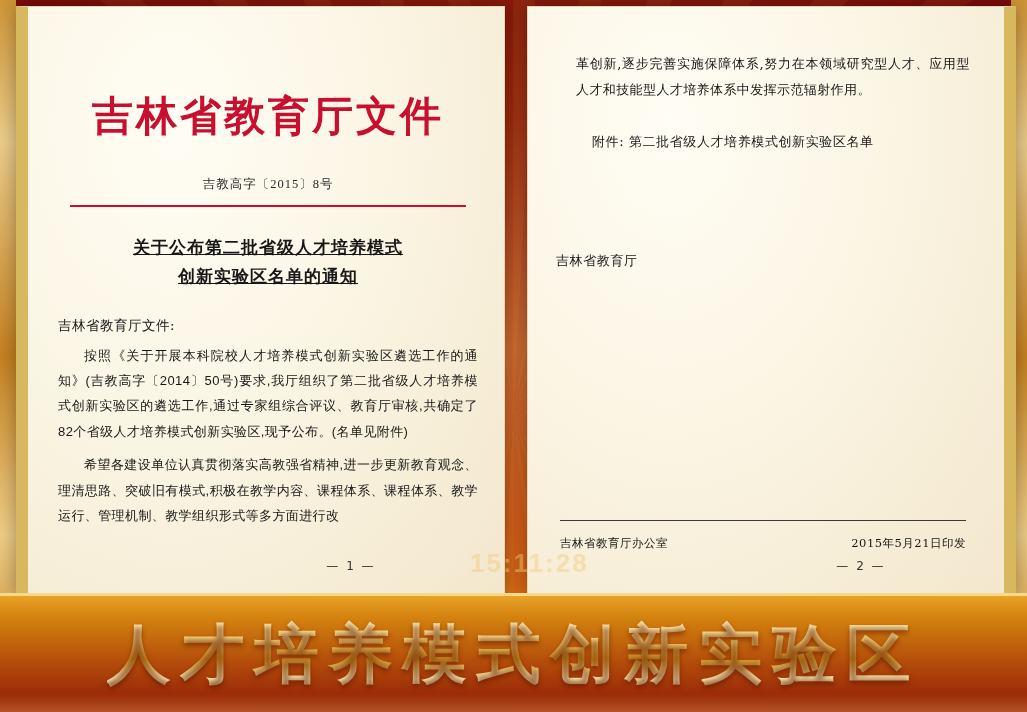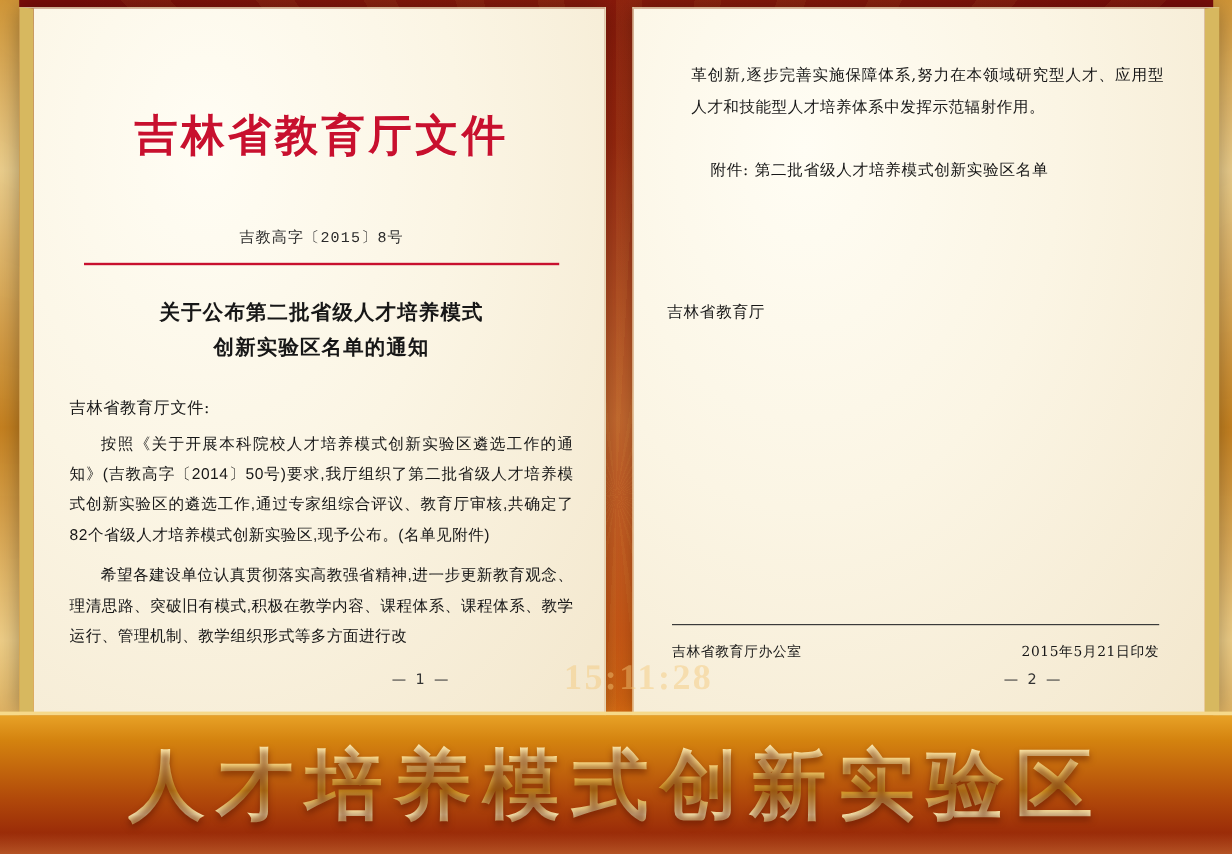--- a/index.html
+++ b/index.html
@@ -87,46 +87,47 @@
     color: #171717;
   }
   .page-inner.right { inset: 16px 34px 16px 28px; }
 
   
   .doc-title {
     margin-top: 66px;
     text-align: center;
     font-family: "DejaVu Serif", "Liberation Serif", serif;
     font-weight: bold;
-    font-size: 36px;
+    font-size: 41px;
     letter-spacing: 3px;
     color: #c8102e;
     text-shadow: 0 1px 0 rgba(255,255,255,0.5);
   }
   .doc-number {
-    margin-top: 52px;
+    margin-top: 32px;
     text-align: center;
     font-size: 12.5px;
     color: #2a2a2a;
     letter-spacing: 1px;
-    font-family: Liberation Mono, monospace;
+    font-family: Liberation Serif, serif;
   }
   .red-rule {
     margin: 12px 12px 0 12px;
     height: 2px;
     background: #c8102e;
   }
   .subject {
     margin-top: 26px;
     text-align: center;
     font-weight: bold;
     font-size: 17px;
     line-height: 1.7;
     font-family: "DejaVu Serif", "Liberation Serif", serif;
     letter-spacing: 1px;
+    text-decoration: underline;
   }
   .salutation {
     margin-top: 26px;
     font-size: 13.5px;
     font-family: "DejaVu Serif", "Liberation Serif", serif;
     letter-spacing: .5px;
   }
   .body-para {
     margin-top: 8px;
     font-size: 13px;
@@ -194,25 +195,25 @@
     font-family: "DejaVu Serif", "Liberation Serif", serif;
     letter-spacing: .5px;
     gap: 40px;
   }
 
   
   .watermark {
     position: absolute;
     left: 470px;
     top: 548px;
-    font-size: 30px;
+    font-size: 26px;
     font-weight: bold;
     color: rgba(245,200,120,0.45);
     letter-spacing: 2px;
-    font-family: Liberation Serif, serif;
+    font-family: Liberation Sans, sans-serif;
     pointer-events: none;
   }
 
   
   .banner {
     position: absolute;
     left: 0;
     right: 0;
     bottom: 0;
     height: 116px;

